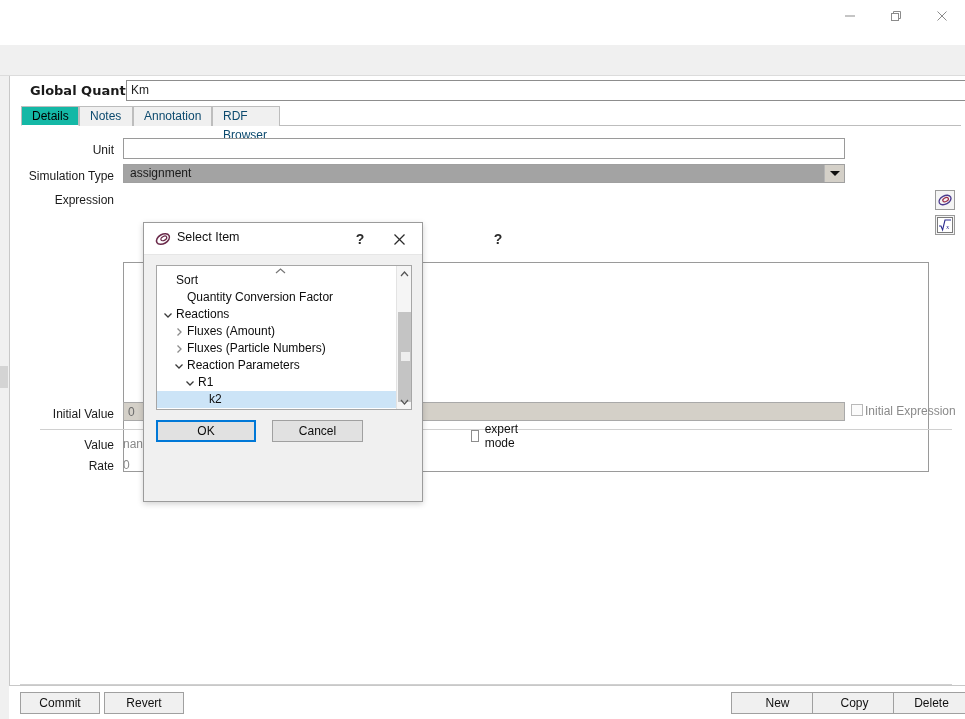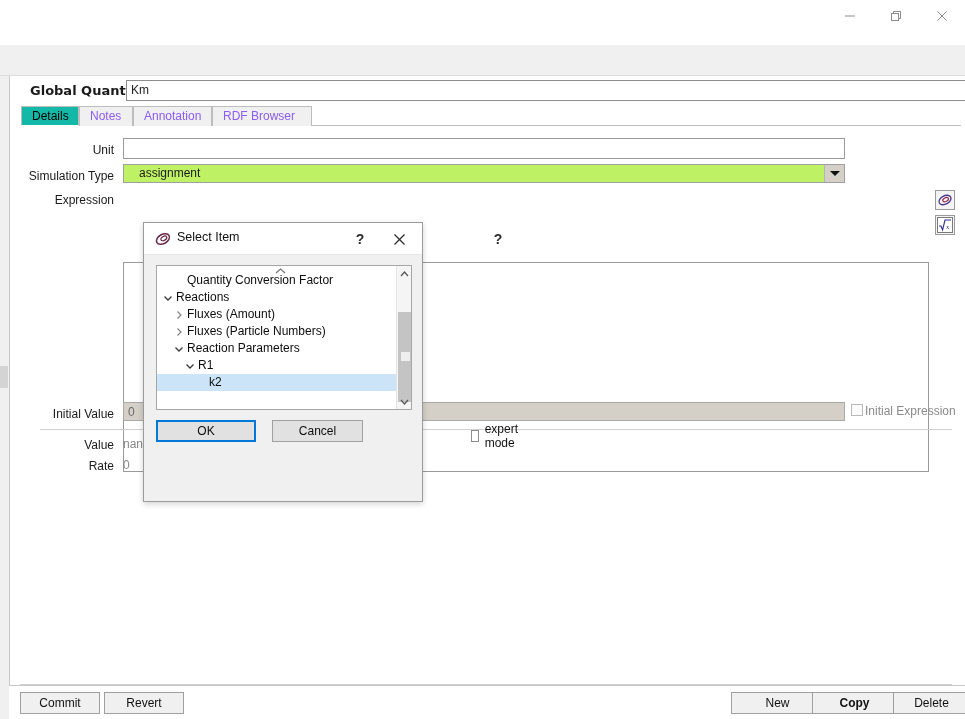--- a/index.html
+++ b/index.html
@@ -63,41 +63,41 @@
     line-height:15px;
   }
 
   
   .tabstrip {
     position:absolute; left:11px; top:30px; width:940px; height:20px;
     border-bottom:1px solid #bdbdbd;
   }
   .tab {
     position:absolute; top:0; height:20px; line-height:19px;
-    padding:0 10px; font-size:12px; color:#8b5cf6;
+    padding:0 10px; font-size:12px; color:#0c4a6e;
     border:1px solid #bdbdbd; border-bottom:none;
     background:#f0f0f0;
   }
   .tab.active { background:#14b8a6; border-bottom:1px solid #ffffff; color:#000; }
 
   
   .lbl {
     position:absolute; text-align:right; font-size:12px; color:#1a1a1a;
     line-height:16px;
   }
   .fld {
     position:absolute; border:1px solid #9a9a9a; background:#ffffff;
     font-size:12px; padding:2px 4px; line-height:15px;
   }
   .fld.ro { background:#d4d0c8; border:1px solid #a9a9a9; color:#6c6c6c; }
   .plain { position:absolute; font-size:12px; color:#8a8a8a; }
 
   .combo {
-    position:absolute; border:1px solid #a0a0a0; background:#bef264;
-    font-size:12px; color:#1a1a1a; line-height:17px; padding-left:15px;
+    position:absolute; border:1px solid #a0a0a0; background:#a3a3a3;
+    font-size:12px; color:#1a1a1a; line-height:17px; padding-left:6px;
   }
   .combo-arrow {
     position:absolute; right:0px; top:0px; width:20px; height:100%;
     background:#d4d0c8; border-left:1px solid #b5b5b5;
     display:flex; align-items:center; justify-content:center;
   }
   .caret-d { width:0;height:0;border-left:5px solid transparent;border-right:5px solid transparent;border-top:5px solid #101010; }
 
   .expr-box {
     position:absolute; left:113px; top:186px; width:806px; height:210px;
@@ -244,21 +244,21 @@
 
     <div class="gq-row">
       <div class="gq-label">Global Quantity</div>
       <div class="gq-input">Km</div>
     </div>
 
     <div class="tabstrip">
       <div class="tab active" style="left:0px;width:58px;">Details</div>
       <div class="tab" style="left:58px;width:54px;">Notes</div>
       <div class="tab" style="left:112px;width:79px;">Annotation</div>
-      <div class="tab" style="left:191px;width:100px;">RDF Browser</div>
+      <div class="tab" style="left:191px;width:68px;">RDF Browser</div>
     </div>
 
     <div class="lbl" style="left:10px;top:66px;width:94px;">Unit</div>
     <div class="fld" style="left:113px;top:62px;width:722px;height:21px;"></div>
 
     <div class="lbl" style="left:0px;top:92px;width:104px;">Simulation Type</div>
     <div class="combo" style="left:113px;top:88px;width:722px;height:19px;">
       <span>assignment</span>
       <span class="combo-arrow">
           <span class="caret-d"></span>
@@ -297,21 +297,21 @@
     <div class="lbl" style="left:0px;top:382px;width:104px;">Rate</div>
     <div class="plain" style="left:113px;top:382px;">0</div>
 
     <div class="hr" style="left:10px;top:608px;width:932px;"></div>
   </div>
 
   <div class="btnbar">
     <div class="btn" style="left:11px;top:6px;width:80px;">Commit</div>
     <div class="btn" style="left:95px;top:6px;width:80px;">Revert</div>
     <div class="btn" style="left:722px;top:6px;width:93px;">New</div>
-    <div class="btn" style="left:803px;top:6px;width:85px;font-weight:bold;">Copy</div>
+    <div class="btn" style="left:803px;top:6px;width:85px;">Copy</div>
     <div class="btn" style="left:884px;top:6px;width:77px;">Delete</div>
   </div>
 
   <div class="dlg">
 
     <div class="dlg-title">
       <span class="dlg-icon">
         <svg width="18" height="18" viewBox="0 0 18 18">
           <ellipse cx="9" cy="9" rx="7" ry="4.6" transform="rotate(-30 9 9)" fill="none" stroke="#6a2a4a" stroke-width="1.5"></ellipse>
           <ellipse cx="9.8" cy="8.4" rx="3.2" ry="2" transform="rotate(-30 9.8 8.4)" fill="none" stroke="#6a2a4a" stroke-width="1.2"></ellipse>
@@ -330,20 +330,23 @@
 
     <div class="tree-wrap">
       <span class="tree-uparrow">
         <svg width="11" height="6" viewBox="0 0 11 6">
             <polyline points="1,5 5.5,1 10,5" fill="none" stroke="#777" stroke-width="1.2"></polyline>
           </svg>
       </span>
 
       <div class="tree-list" id="tree-list">
           <div class="tnode">
+            <span class="tlabel" style="left: 19px;">Sort</span>
+          </div>
+          <div class="tnode">
             <span class="tlabel" style="left: 30px;">Quantity Conversion Factor</span>
           </div>
           <div class="tnode">
             <span class="tw" style="left: 4px;">
               <svg width="10" height="10" viewBox="0 0 10 10">
                 <polyline points="1.5,3.5 5,7 8.5,3.5" fill="none" stroke="#3a3a3a" stroke-width="1.3"></polyline>
               </svg>
             </span>
             <span class="tlabel" style="left: 19px;">Reactions</span>
           </div>

